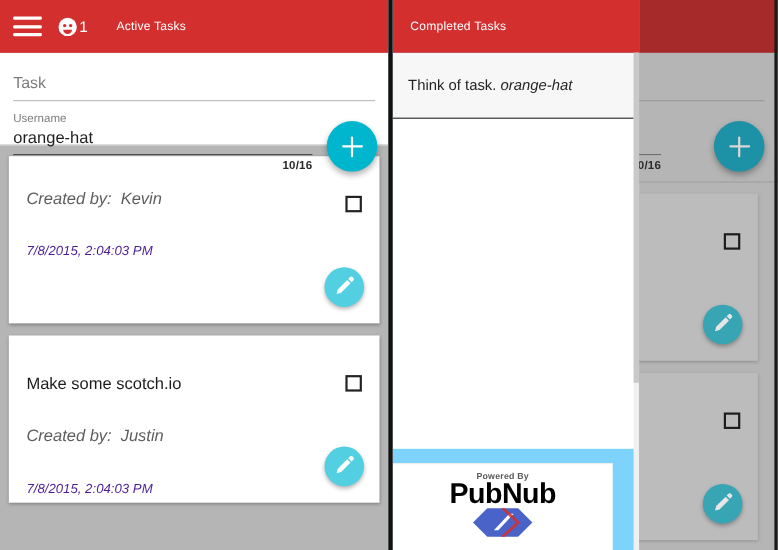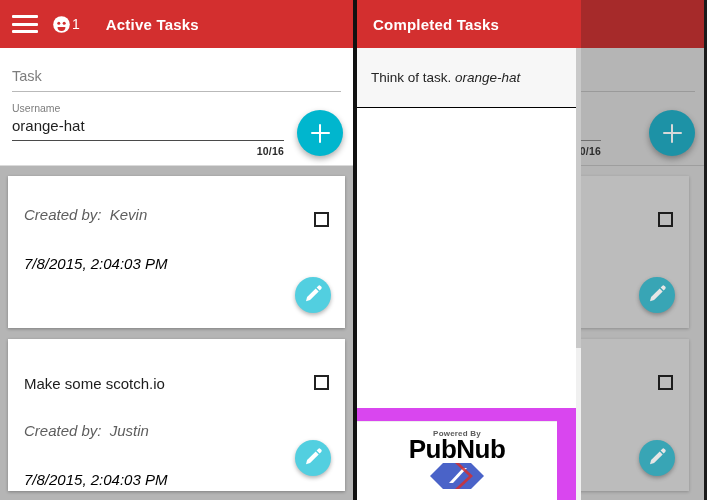--- a/index.html
+++ b/index.html
@@ -36,23 +36,22 @@
     background: #d32f2f;
     display: flex;
     align-items: center;
     box-sizing: border-box;
     position: relative;
     z-index: 4;
   }
 
   .appbar-title {
     color: #ffffff;
-    font-size: 15px;
+    font-size: 11px;
     letter-spacing: .2px;
-    font-weight: bold;
   }
 
   
   .hamburger {
     width: 26px;
     height: 18px;
     margin-left: 12px;
     margin-right: 14px;
     display: flex;
     flex-direction: column;
@@ -177,59 +176,59 @@
     cursor: pointer;
   }
   .card-creator {
     font-size: 15px;
     font-style: italic;
     color: #5e5e5e;
     padding-top: 30px;
   }
   .card-creator .who { padding-left: 4px; }
   .card-date {
-    font-size: 15px;
+    font-size: 12px;
     font-style: italic;
-    color: #000000;
+    color: #4c1d95;
     padding-top: 32px;
   }
   .fab-edit {
     position: absolute;
     right: 14px;
     bottom: 15px;
     width: 36px;
     height: 36px;
     border-radius: 50%;
     background: #52cfe0;
     box-shadow: 0 2px 4px rgba(0,0,0,.30);
     cursor: pointer;
   }
 
   
   #panel-active { left: 0; width: 353px; }
-  #panel-active .composer { height: 118px; }
+  #panel-active .composer { height: 84px; }
   #panel-active .fab-add { right: 10px; top: 62px; }
   #panel-active .task-list { height: 382px; }
 
   
   .separator {
     position: absolute;
     top: 0;
     left: 353px;
     width: 4px;
     height: 500px;
     background: #111111;
     z-index: 9;
   }
 
   
   #panel-completed {
     left: 357px;
     width: 224px;
-    background: #d946ef;
+    background: #7dd3fc;
   }
   #panel-completed .appbar { padding-left: 16px; }
   .chat-entry {
     background: #f7f7f7;
     border-bottom: 1px solid #000000;
     padding: 22px 14px 22px 14px;
     font-size: 13.5px;
     color: #242424;
   }
   .chat-entry em {

